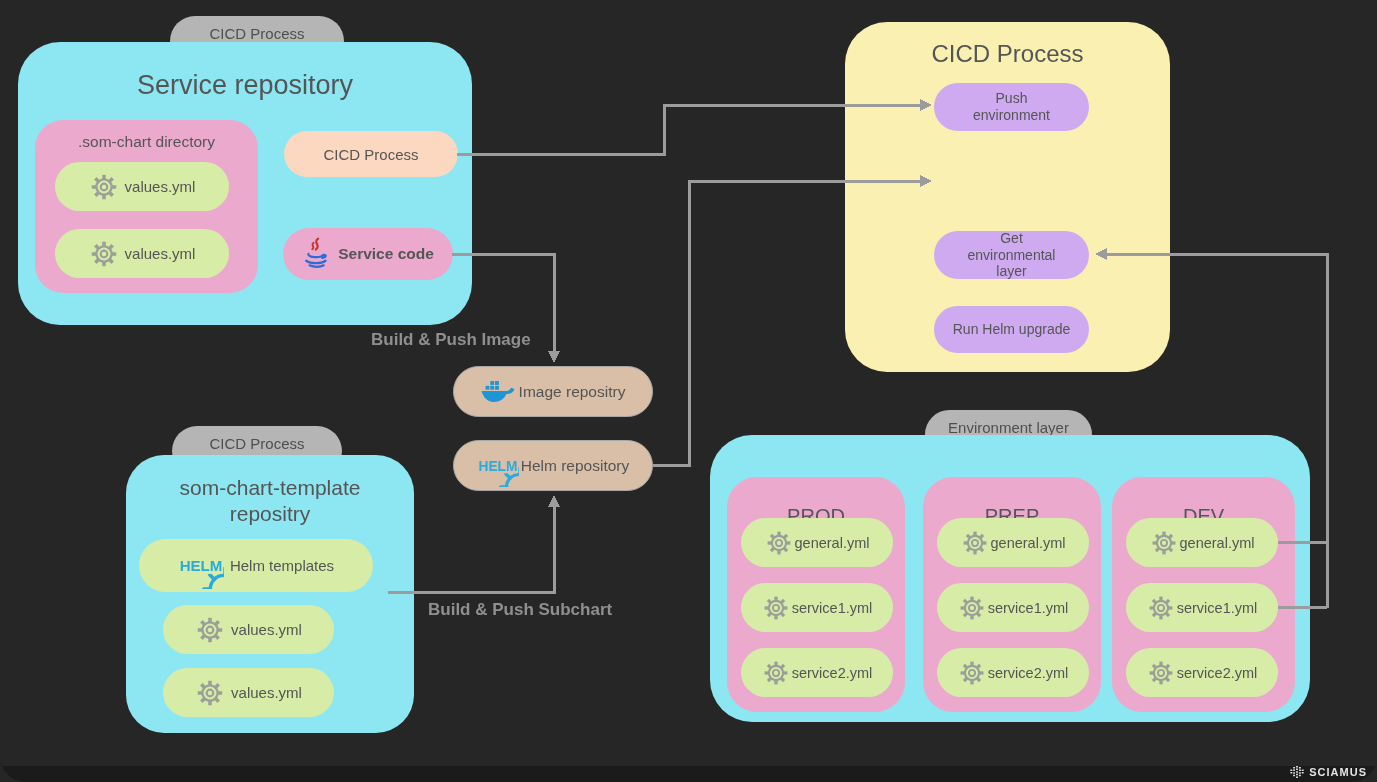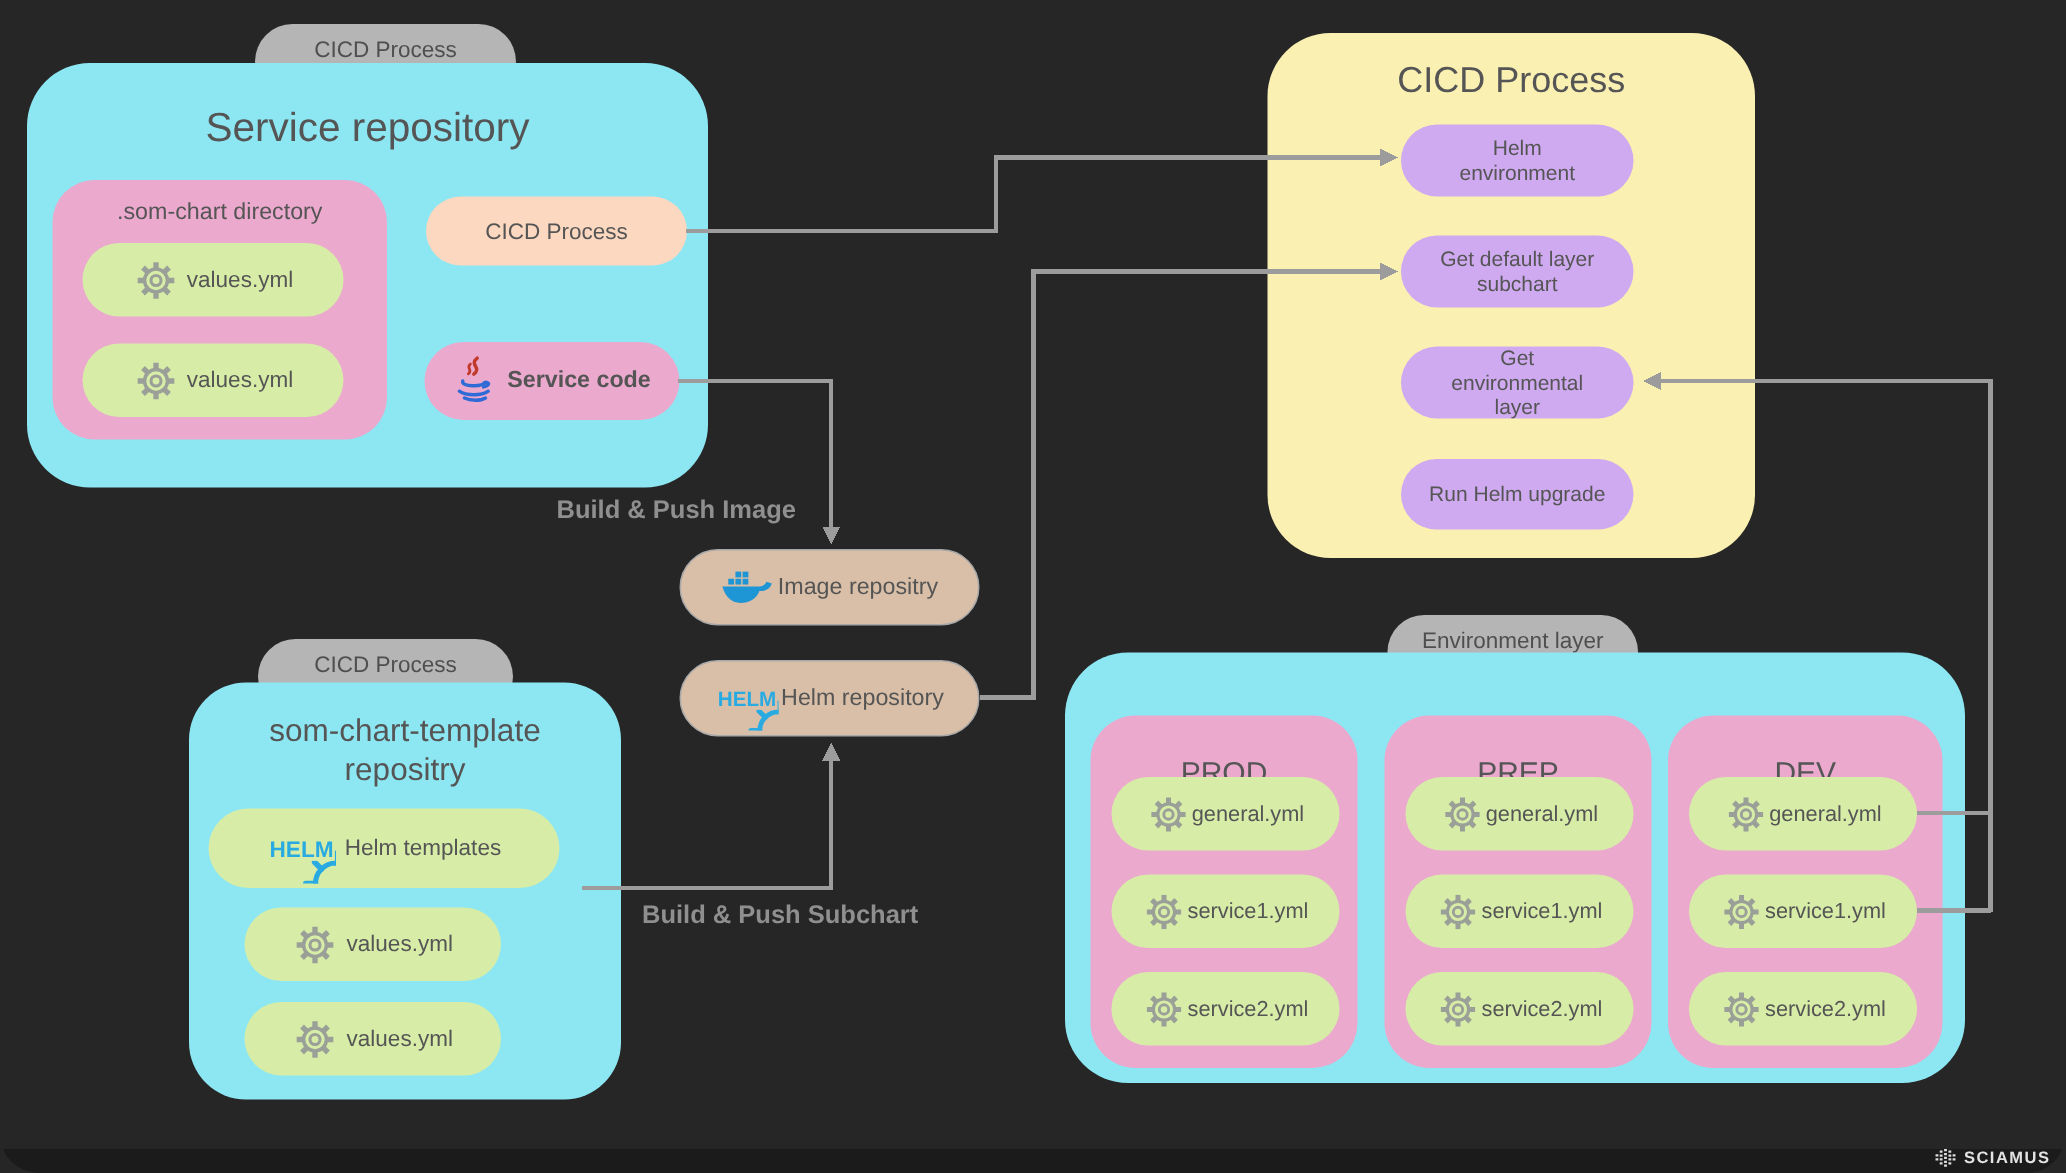--- a/index.html
+++ b/index.html
@@ -234,24 +234,21 @@
       <svg class="icon" width="30" height="30">
           <use href="#gear"></use>
         </svg>
       <span>values.yml</span>
     </div>
   </div>
 
   <div id="cicd-box" class="box">
     <div id="cicd-title" class="center-title">CICD Process</div>
     <div id="step-1" class="pill step">
-      <span>Helm environment</span>
-    </div>
-    <div id="step-2" class="pill step">
-      <span>Get default layer subchart</span>
+      <span>Push environment</span>
     </div>
     <div id="step-3" class="pill step">
       <span>Get environmental layer</span>
     </div>
     <div id="step-4" class="pill step">
       <span>Run Helm upgrade</span>
     </div>
   </div>
 
   <div id="env-box" class="box">

